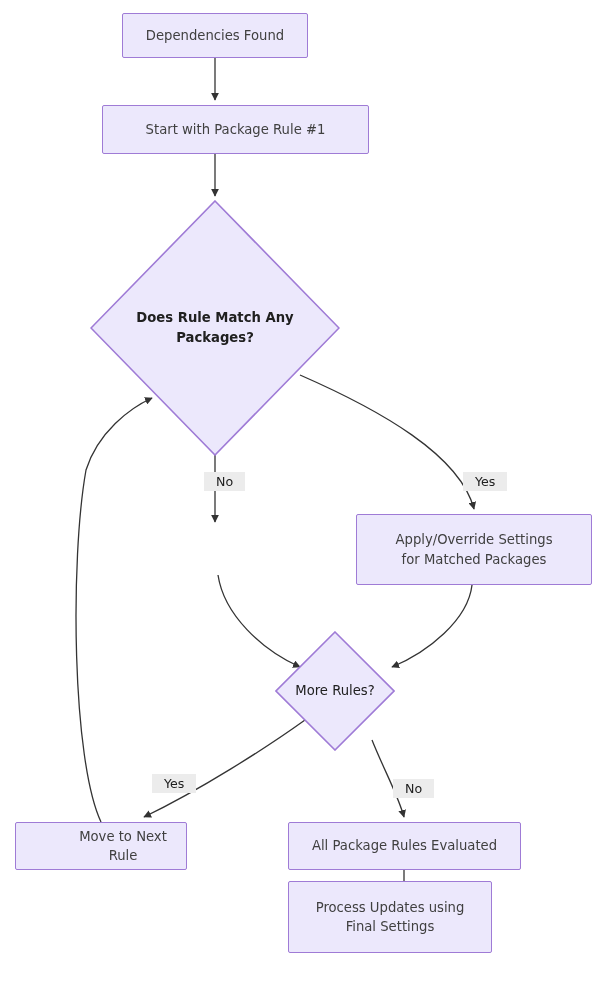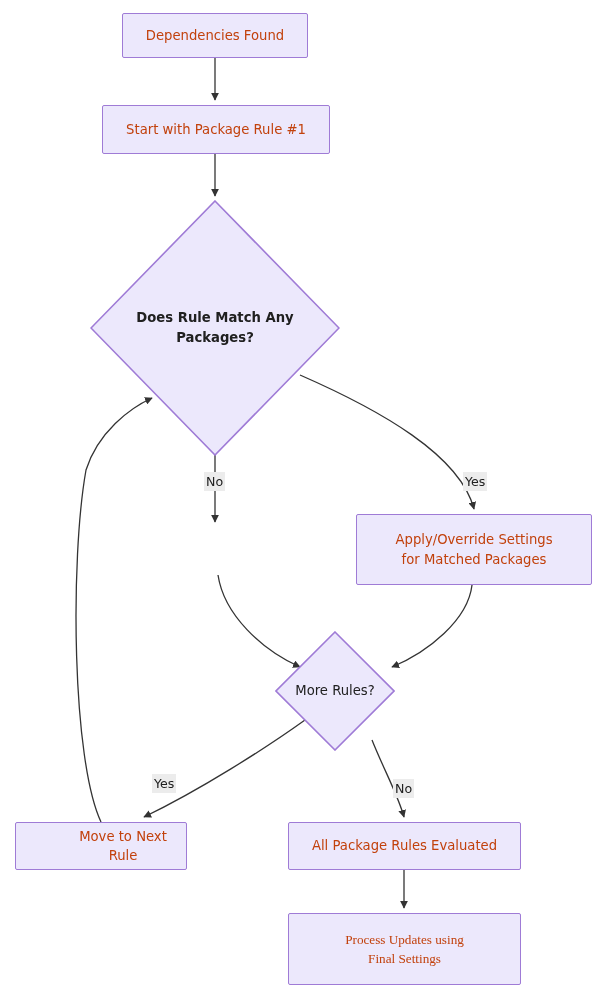--- a/index.html
+++ b/index.html
@@ -27,21 +27,21 @@
   }
   .node {
     position: absolute;
     box-sizing: border-box;
     display: flex;
     align-items: center;
     justify-content: center;
     text-align: center;
     background: #ece8fc;
     border: 1px solid #9f7bd6;
-    color: #c2410c;
+    color: #404040;
     font-size: 13.2px;
     line-height: 1.45;
     border-radius: 2px;
     z-index: 2;
   }
   .node-label {
     display: block;
     white-space: pre-line;
     padding: 0 6px;
   }
@@ -70,21 +70,21 @@
     line-height: 1.5;
     color: #202020;
     white-space: pre-line;
   }
   .edge-label {
     position: absolute;
     background: #ececec;
     color: #202020;
     font-size: 12.6px;
     line-height: 1.2;
-    padding: 2px 2px;
+    padding: 2px 12px;
     z-index: 3;
     white-space: nowrap;
   }
 </style>
 </head>
 <body>
 
 <div id="canvas">
 
   <svg id="edges" viewBox="0 0 607 997" width="607" height="997">
@@ -104,21 +104,21 @@
       <path d="M 372,740 C 384,770 398,795 404,817"></path>
       <path d="M 101,822 C 72,760 70,560 86,470 C 98,432 130,408 152,398"></path>
       <path d="M 404,870 L 404,908"></path>
     </g>
   </svg>
 
   <div class="node" style="left:122px; top:13px; width:186px; height:45px;">
     <span class="node-label">Dependencies Found</span>
   </div>
 
-  <div class="node" style="left:102px; top:105px; width:228px; height:49px;">
+  <div class="node" style="left:102px; top:105px; width:267px; height:49px;">
     <span class="node-label">Start with Package Rule #1</span>
   </div>
 
   <div class="decision" style="left:90px; top:200px; width:250px; height:256px;font-weight:bold;">
     <svg class="dshape" viewBox="0 0 250 256" preserveAspectRatio="none">
       <polygon points="125,1 249,128 125,255 1,128" fill="#ece8fc" stroke="#9f7bd6" stroke-width="1.6"></polygon>
     </svg>
     <div class="dtext">Does Rule Match Any
 Packages?</div>
   </div>
@@ -137,21 +137,21 @@
   </div>
 
   <div class="node" style="left:15px; top:822px; width:172px; height:48px;padding-left:44px;">
     <span class="node-label">Move to Next Rule</span>
   </div>
 
   <div class="node" style="left:288px; top:822px; width:233px; height:48px;">
     <span class="node-label">All Package Rules Evaluated</span>
   </div>
 
-  <div class="node" style="left:288px; top:913px; width:233px; height:72px;font-family:Liberation Serif, serif;">
+  <div class="node" style="left:288px; top:881px; width:204px; height:72px;">
     <span class="node-label">Process Updates using
 Final Settings</span>
   </div>
 
   <div class="edge-label" style="left:204px; top:472px;">No</div>
 
   <div class="edge-label" style="left:463px; top:472px;">Yes</div>
 
   <div class="edge-label" style="left:152px; top:774px;">Yes</div>
 

